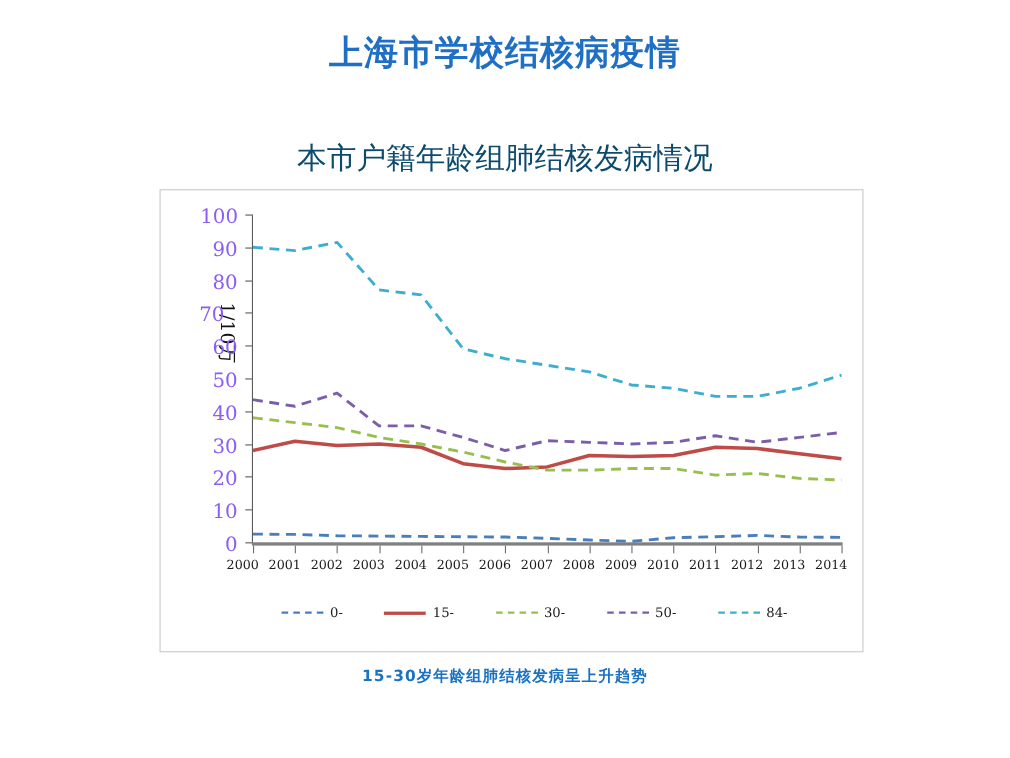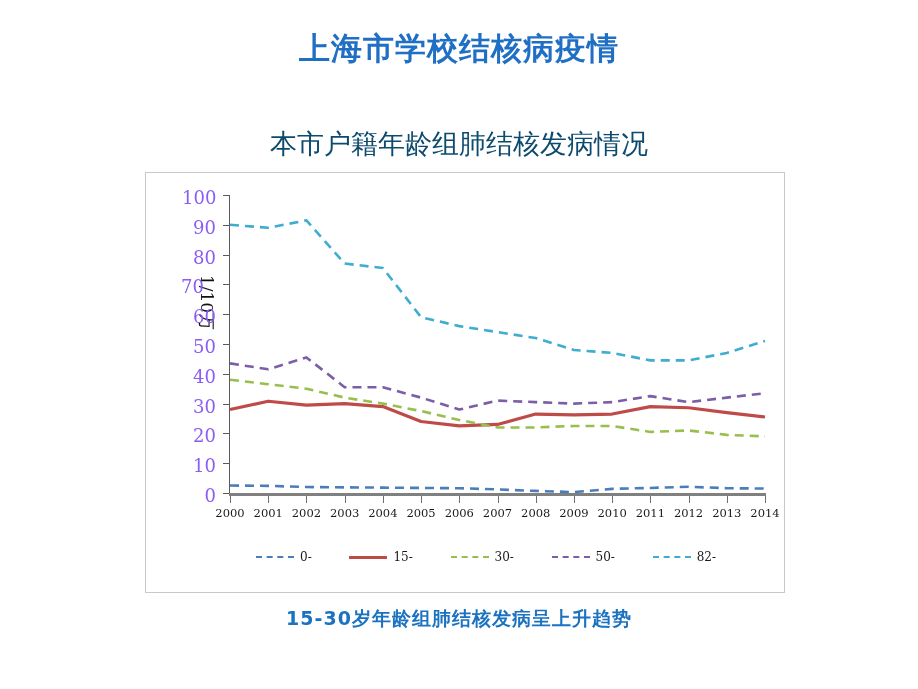--- a/index.html
+++ b/index.html
@@ -64,21 +64,21 @@
     position:absolute; left:83px; top:320px;
     width:537px; height:3px; background:#808080;
   }
   .x-tick{
     position:absolute; top:323px;
     width:1px; height:7px; background:#6e6e6e;
   }
   .x-label{
     position:absolute; top:333px;
     width:48px; margin-left:-24px;
-    text-align:center;
+    text-align:left;
     font-family:"DejaVu Serif","Liberation Serif", serif;
     font-size:11.5px; color:#1a1a1a;
   }
 
   
   #y-axis-caption{
     position:absolute;
     left:20px; top:118px;
     width:80px;
     transform:rotate(90deg);
@@ -116,21 +116,21 @@
     border-top-style:dashed;
   }
   .legend-swatch.solid{ border-top-style:solid; border-top-width:3px;}
   .legend-label{ line-height:1; }
 
   
   #bottom-caption{
     position:absolute; left:0; top:606px; width:918px;
     text-align:center;
     font-family:"DejaVu Sans", sans-serif;
-    font-size:19px; font-weight:bold;
+    font-size:14px; font-weight:bold;
     color:#1B72C0;
     letter-spacing:1px;
     white-space:nowrap;
   }
 </style>
 </head>
 <body>
 
 <div id="main-title">上海市学校结核病疫情</div>
 <div id="sub-title">本市户籍年龄组肺结核发病情况</div>
@@ -223,19 +223,19 @@
       <div class="legend-item">
         <span class="legend-swatch" style="border-top-color: rgb(152, 191, 77);"></span>
         <span class="legend-label">30-</span>
       </div>
       <div class="legend-item">
         <span class="legend-swatch" style="border-top-color: rgb(123, 94, 167);"></span>
         <span class="legend-label">50-</span>
       </div>
       <div class="legend-item">
         <span class="legend-swatch" style="border-top-color: rgb(62, 173, 208);"></span>
-        <span class="legend-label">82-</span>
+        <span class="legend-label">84-</span>
       </div>
     </div>
 
 </div>
 
 <div id="bottom-caption">15-30岁年龄组肺结核发病呈上升趋势</div>
 
 </body></html>

